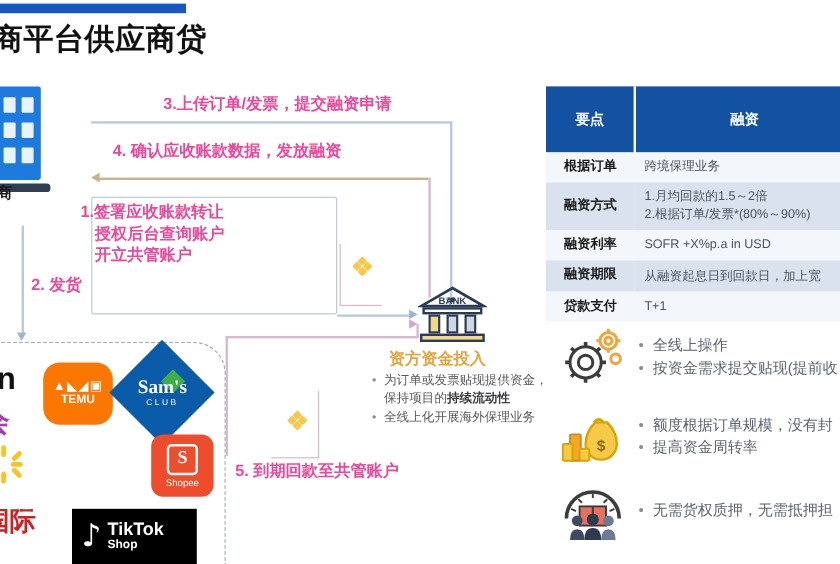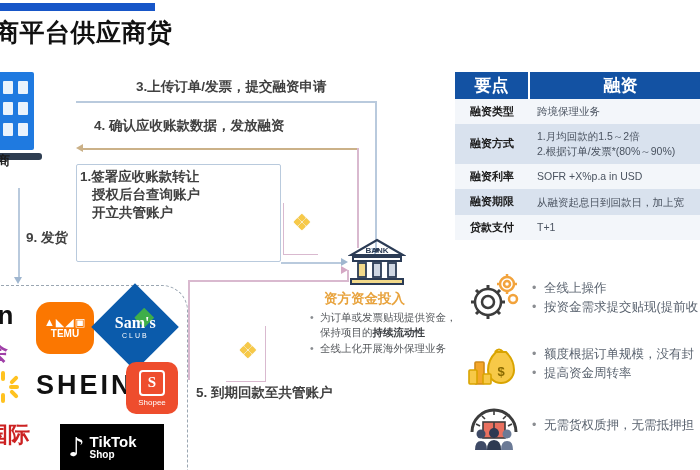--- a/index.html
+++ b/index.html
@@ -89,21 +89,21 @@
     border-left: 4px solid transparent;
     border-right: 4px solid transparent;
     border-top: 7px solid #9fb6cf;
   }
 
   
   .step-label {
     position: absolute;
     font-size: 13.5px;
     font-weight: bold;
-    color: #404040;
+    color: #ec4899;
     white-space: nowrap;
     line-height: 1.35;
   }
   .step-label.multiline { white-space: normal; }
 
   
   #platform-box {
     position: absolute;
     left: -80px; top: 285px;
     width: 268px; height: 215px;
@@ -242,23 +242,23 @@
   #info-table {
     position: absolute;
     left: 455px; top: 72px;
     width: 256px;
     border-collapse: collapse;
     font-size: 10.5px;
   }
   #info-table th {
     background: #1352a3;
     color: #ffffff;
-    font-size: 17px;
+    font-size: 12px;
     font-weight: bold;
-    padding: 2px 4px;
+    padding: 19px 4px;
     text-align: center;
     border-right: 2px solid #ffffff;
   }
   #info-table th:last-child { border-right: none; }
   #info-table td {
     padding: 5px 8px;
     color: #4a5360;
     vertical-align: middle;
     line-height: 1.4;
   }
@@ -346,26 +346,26 @@
   <div style="position:absolute; left:283px; top:203px; width:35px; height:52px;
               border-left:1.5px solid #d9b9cf; border-bottom:1.5px solid #d9b9cf;"></div>
   <div class="money-icon" style="left:292px; top:212px;">❖<br></div>
 
   <div style="position:absolute; left:226px; top:326px; width:40px; height:56px;
               border-right:1.5px solid #d9b9cf; border-bottom:1.5px solid #d9b9cf;"></div>
   <div class="money-icon" style="left:238px; top:340px;">❖</div>
 
   <div class="step-label" style="left:136px; top:78px;">3.上传订单/发票，提交融资申请</div>
   <div class="step-label" style="left:94px; top:117px;">4. 确认应收账款数据，发放融资</div>
-  <div class="step-label multiline" style="left:80px; top:168px; width:195px;">
+  <div class="step-label multiline" style="left:67px; top:168px; width:195px;">
     <div>1.签署应收账款转让</div>
     <div style="padding-left:12px;">授权后台查询账户</div>
     <div style="padding-left:12px;">开立共管账户</div>
   </div>
-  <div class="step-label" style="left:26px; top:229px;">9. 发货</div>
+  <div class="step-label" style="left:26px; top:229px;">2. 发货</div>
   <div class="step-label" style="left:196px; top:384px;">5. 到期回款至共管账户</div>
 
   <div id="platform-box"></div>
 
   <div class="logo" id="logo-amazon">on</div>
   <div class="logo" id="logo-purple">会</div>
   <div class="logo" id="logo-walmart-spark">
     <svg width="34" height="34" viewBox="0 0 34 34">
       <g fill="#ffc220">
         <rect x="15" y="1" width="4" height="10" rx="2"></rect>
@@ -387,21 +387,20 @@
   </div>
 
   <div class="logo" id="logo-sams">
     <div class="sams-diamond"></div>
     <div class="sams-inner">
       <div class="sams-name">Sam's</div>
       <div class="sams-club">CLUB</div>
     </div>
   </div>
 
-  <div class="logo" id="logo-shein">SHEIN</div>
 
   <div class="logo" id="logo-shopee">
     <div class="shopee-bag">S</div>
     <div class="shopee-word">Shopee</div>
   </div>
 
   <div class="logo" id="logo-tiktok">
     <div class="tt-note">♪</div>
     <div class="tt-text">
       <div class="tt-l1">TikTok</div>
@@ -431,21 +430,21 @@
 
   <table id="info-table">
     <thead>
       <tr>
         <th>要点</th>
         <th>融资</th>
       </tr>
     </thead>
     <tbody>
       <tr class="band-light">
-        <td class="key">融资类型</td>
+        <td class="key">根据订单</td>
         <td>
           <div>跨境保理业务</div>
         </td>
       </tr>
       <tr class="band-dark">
         <td class="key">融资方式</td>
         <td>
           <div>1.月均回款的1.5～2倍</div>
           <div>2.根据订单/发票*(80%～90%)</div>
         </td>

